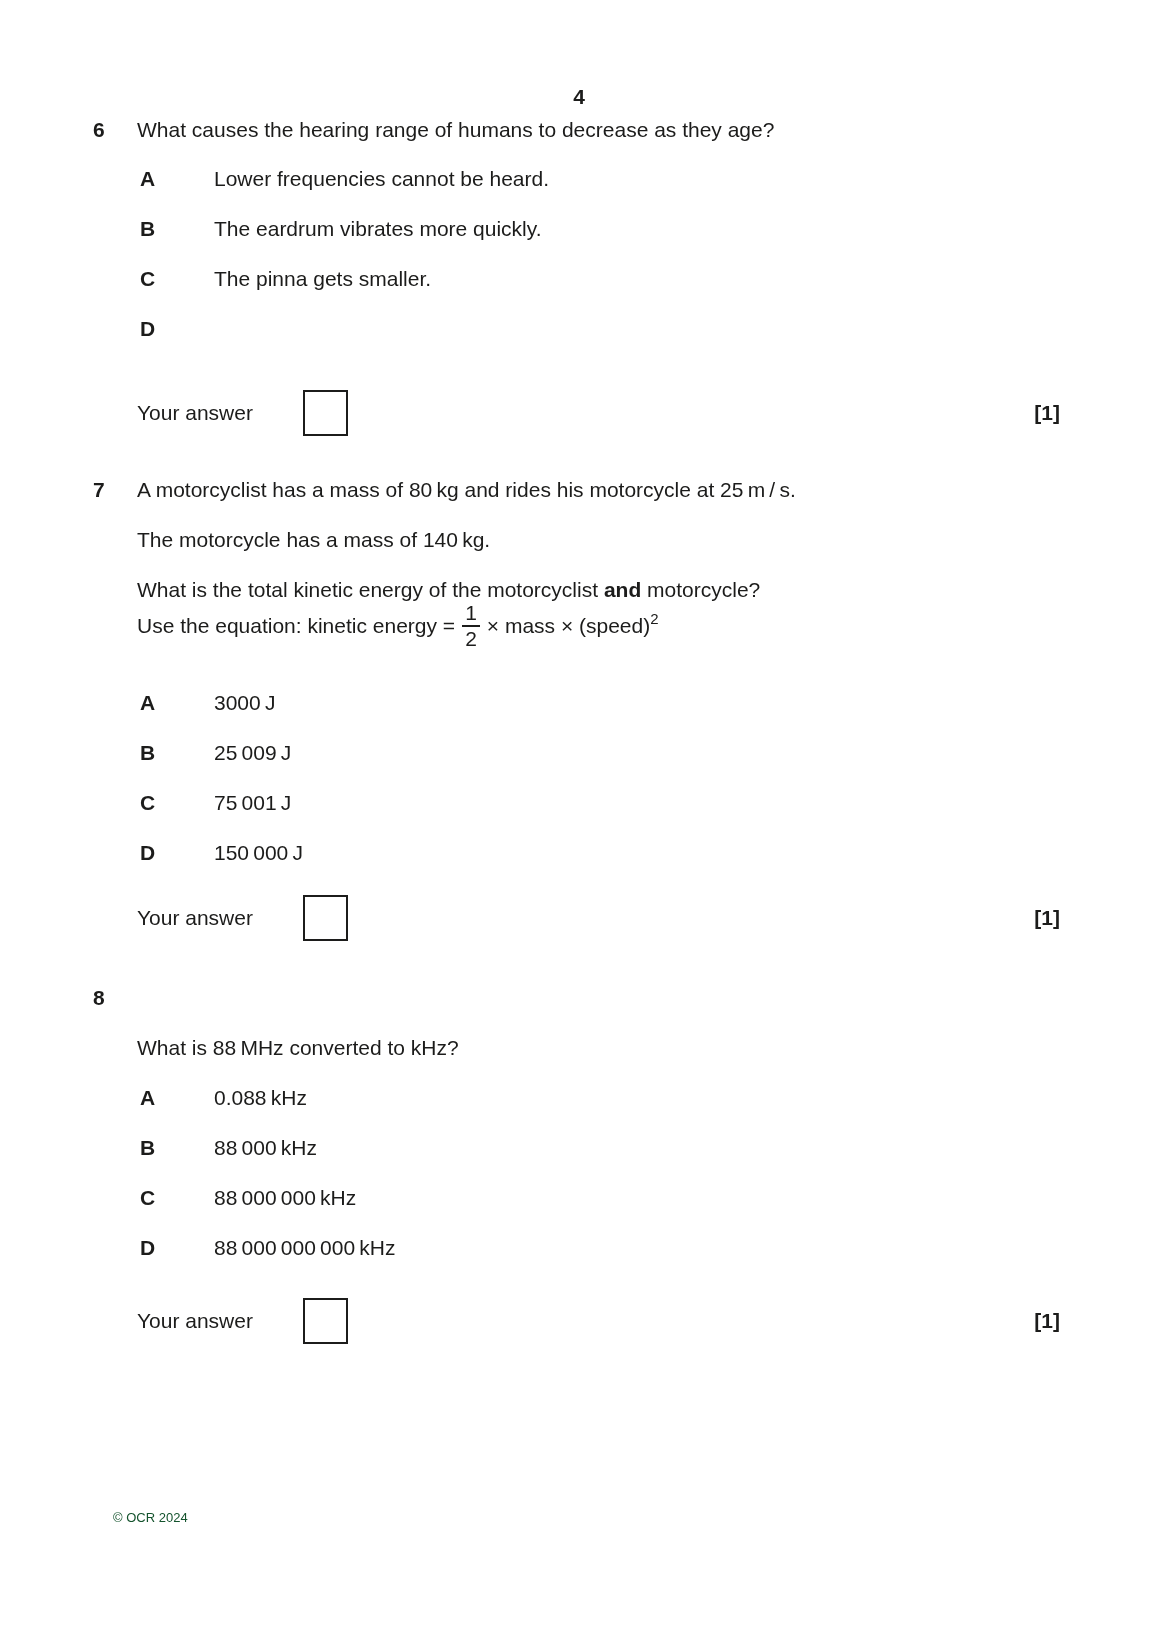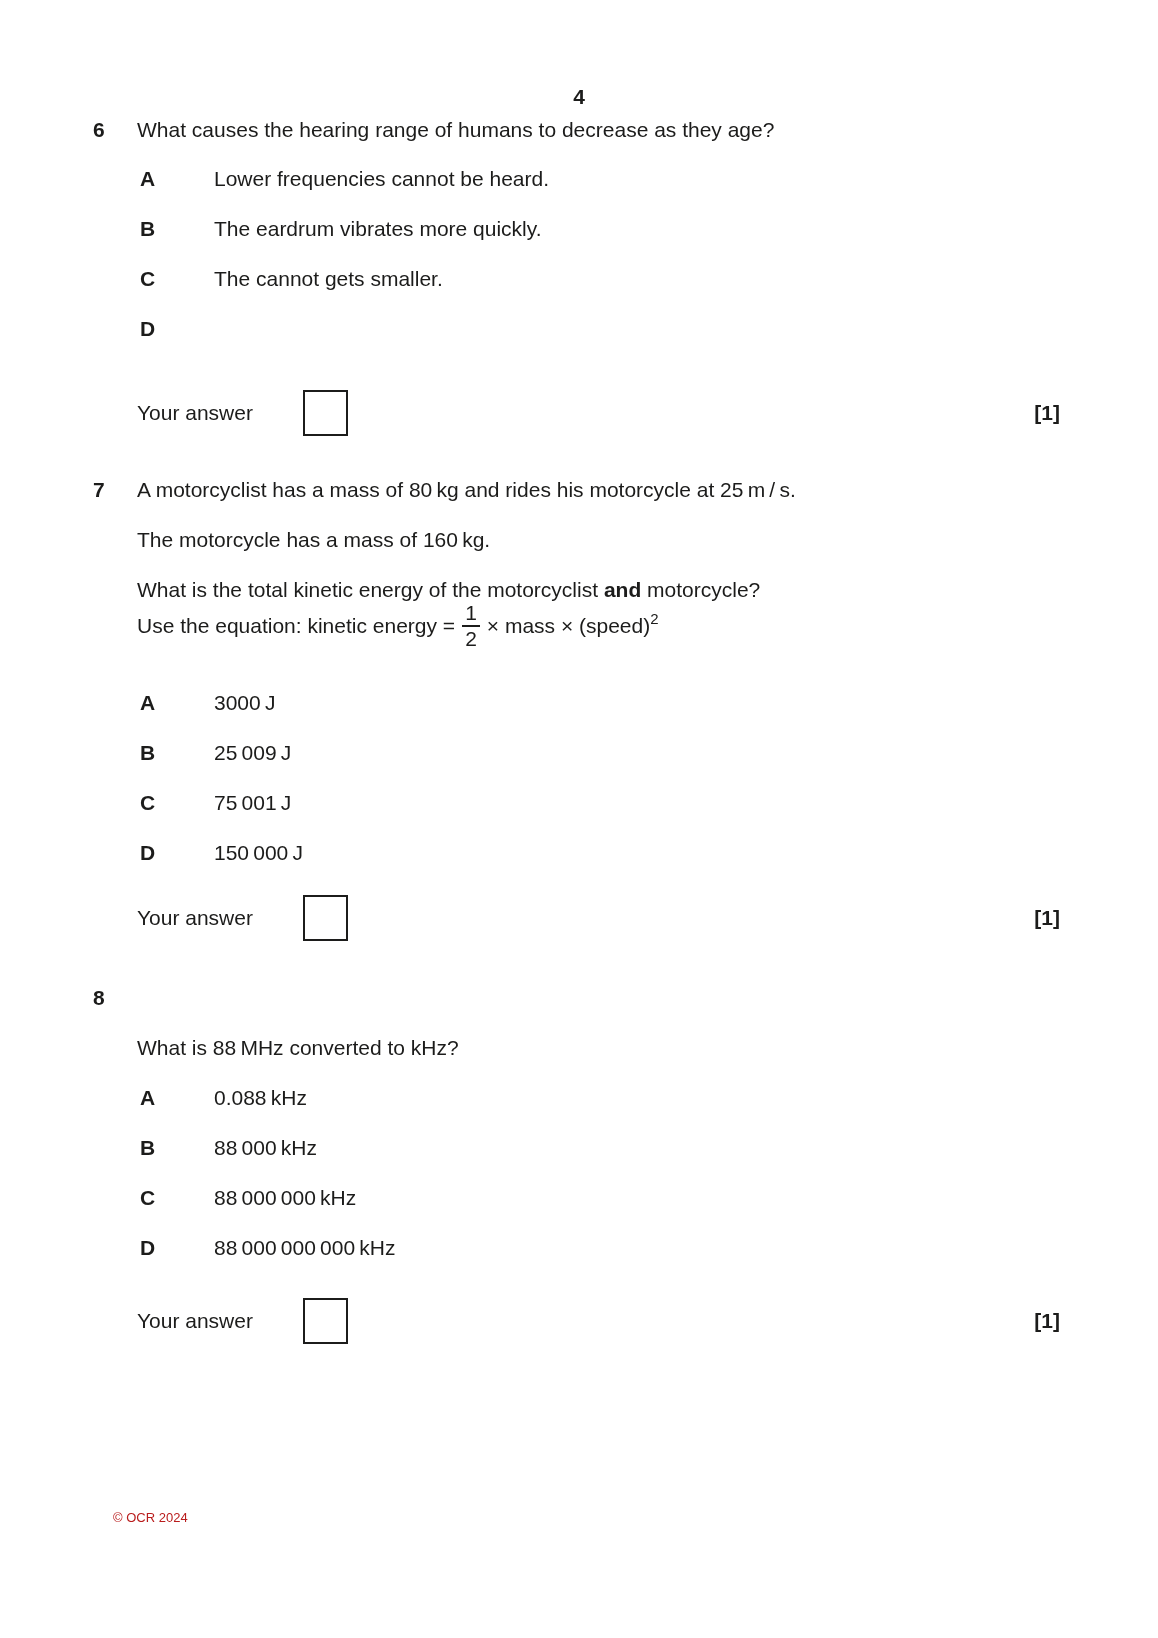--- a/index.html
+++ b/index.html
@@ -71,53 +71,53 @@
   .sup {
     font-size: 15px;
     position: relative;
     top: -8px;
   }
   .footer {
     position: absolute;
     left: 113px;
     top: 1510px;
     font-size: 13px;
-    color: #b91c1c;
+    color: #14532d;
     line-height: 16px;
   }
 </style>
 </head>
 <body>
 
 <div class="page">
 
   <div class="row pagenum" style="top:82px">4</div>
 
   <div class="row qnum" style="top:115px">6</div>
   <div class="row qtext" style="top:115px">What causes the hearing range of humans to decrease as they age?</div>
 
   <div class="row optletter" style="top:164px">A</div>
   <div class="row opttext" style="top:164px">Lower frequencies cannot be heard.</div>
 
   <div class="row optletter" style="top:214px">B</div>
   <div class="row opttext" style="top:214px">The eardrum vibrates more quickly.</div>
 
   <div class="row optletter" style="top:264px">C</div>
-  <div class="row opttext" style="top:264px">The cannot gets smaller.</div>
+  <div class="row opttext" style="top:264px">The pinna gets smaller.</div>
 
   <div class="row optletter" style="top:314px">D</div>
 
   <div class="row ans-label" style="top:398px">Your answer</div>
   <div class="ans-box" style="top:390px"></div>
   <div class="row mark" style="top:398px">[1]</div>
 
   <div class="row qnum" style="top:475px">7</div>
   <div class="row qtext" style="top:475px">A motorcyclist has a mass of 80 kg and rides his motorcycle at 25 m / s.</div>
 
-  <div class="row qtext" style="top:525px">The motorcycle has a mass of 160 kg.</div>
+  <div class="row qtext" style="top:525px">The motorcycle has a mass of 140 kg.</div>
 
   <div class="row qtext" style="top:575px"><span>What is the total kinetic energy of the motorcyclist </span><span class="bold">and</span><span> motorcycle?</span></div>
 
   <div class="eqrow" style="top:592px">
     <span>Use the equation: kinetic energy = </span>
     <span class="frac">
       <span class="num">1</span>
       <span class="den">2</span>
     </span>
     <span> × mass × (speed)</span>

